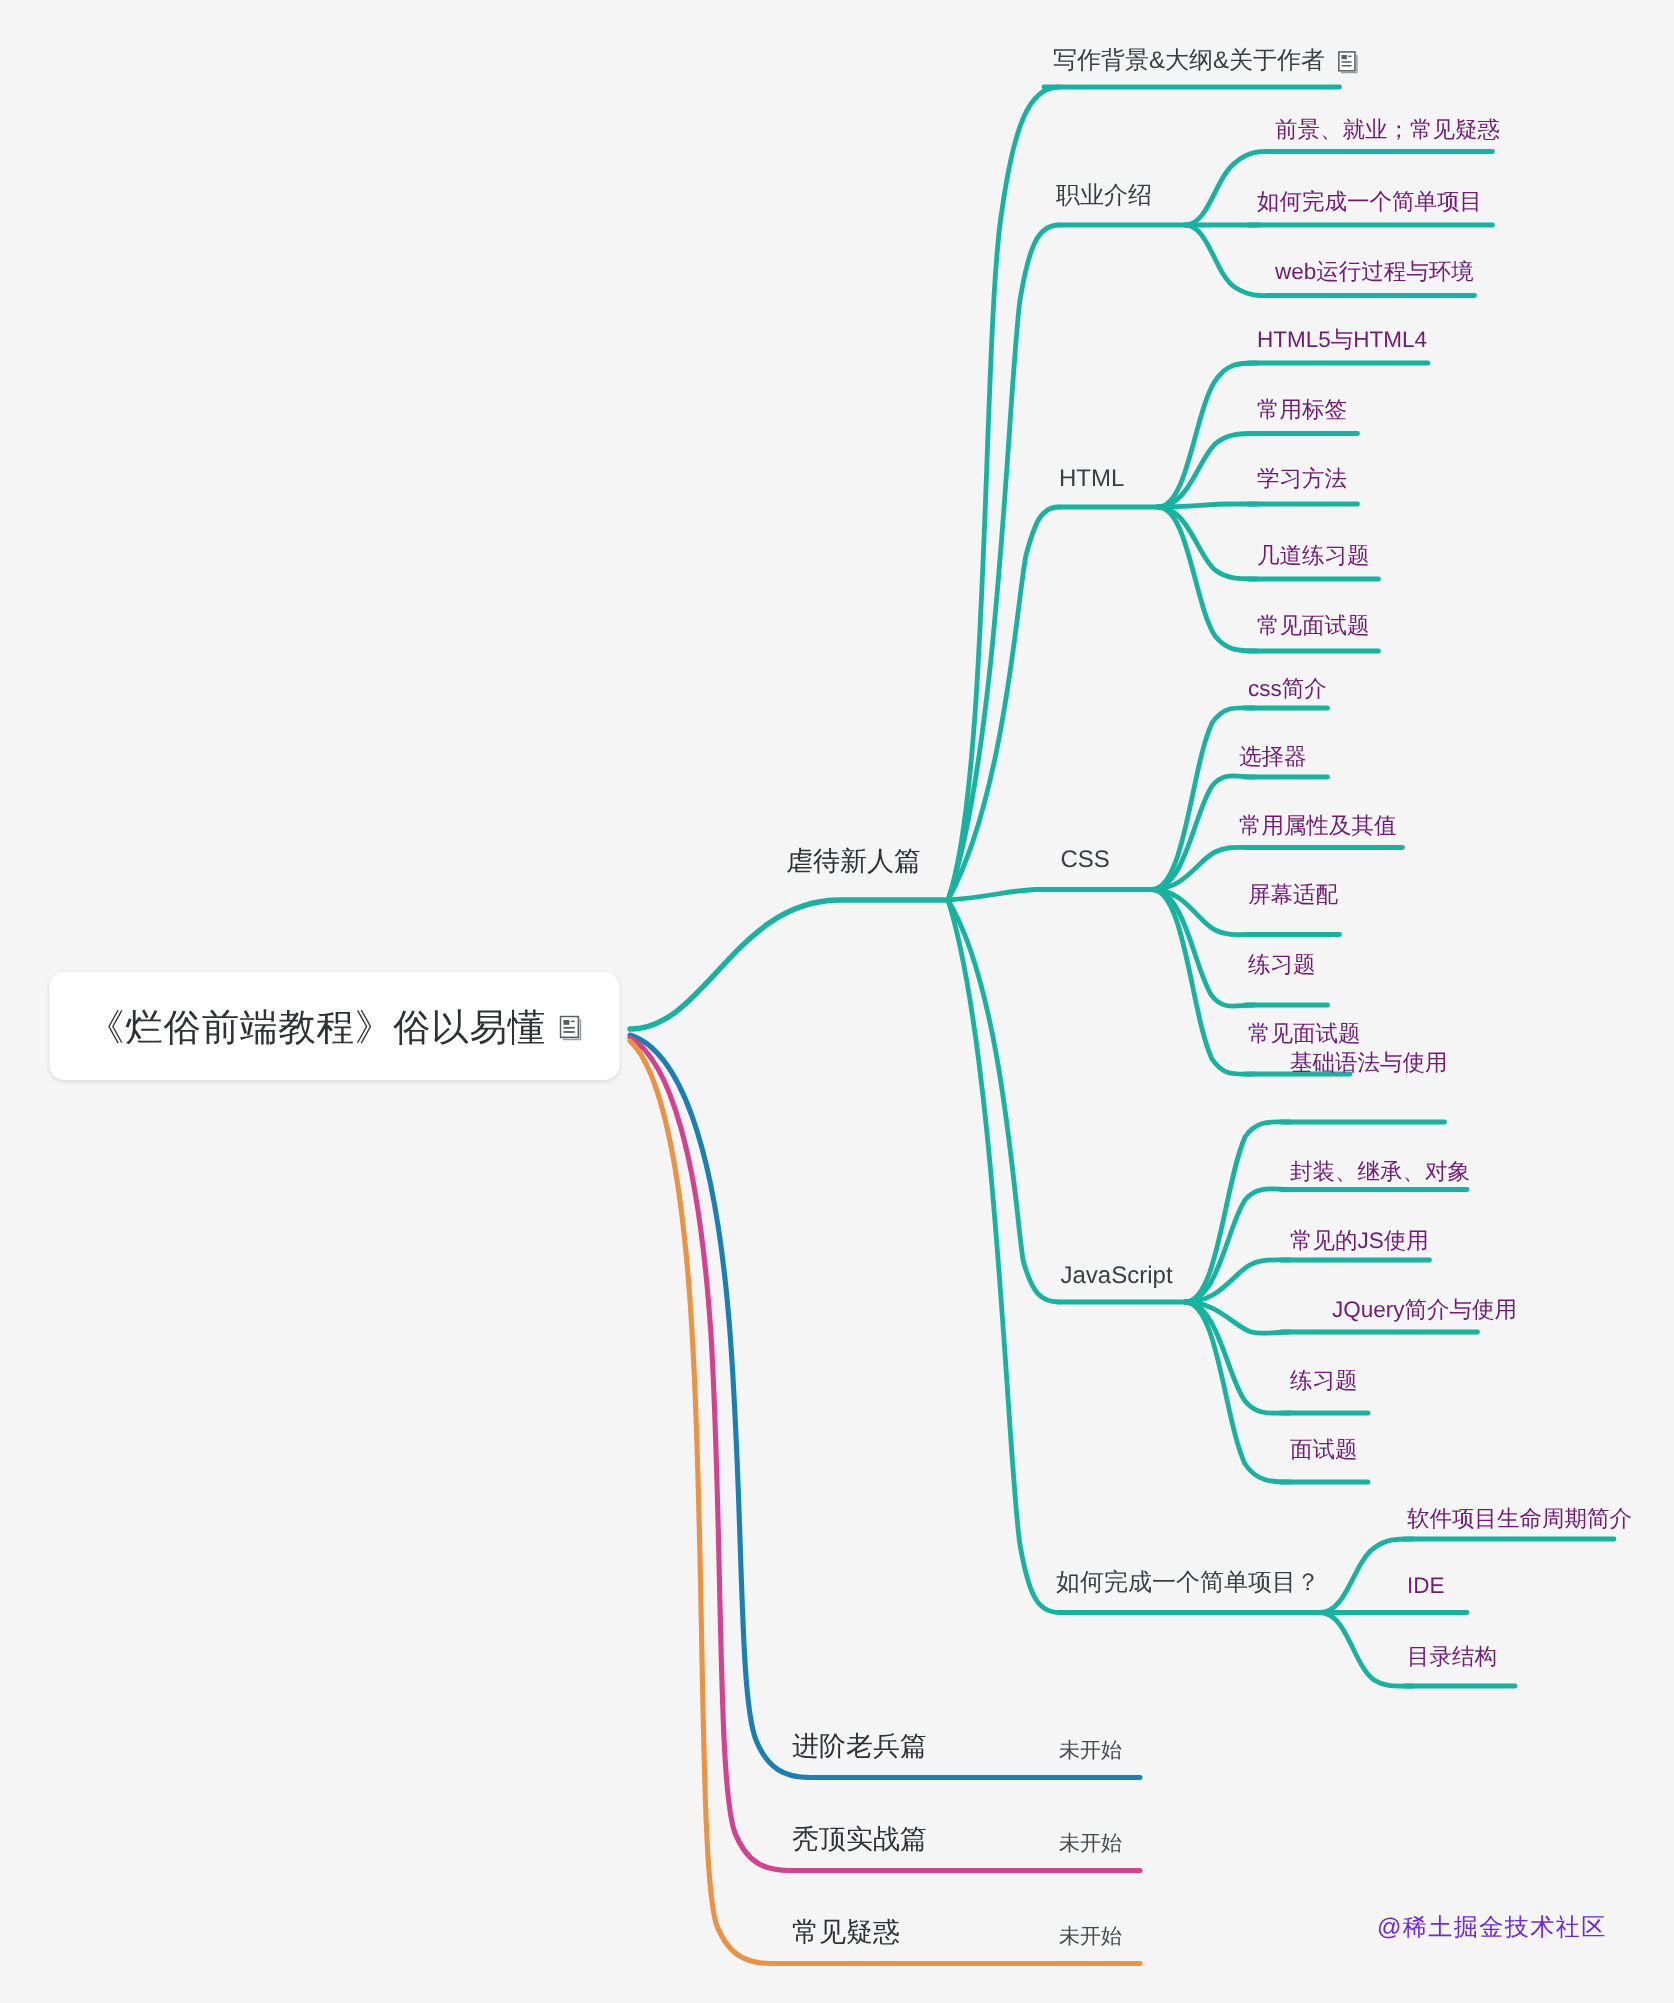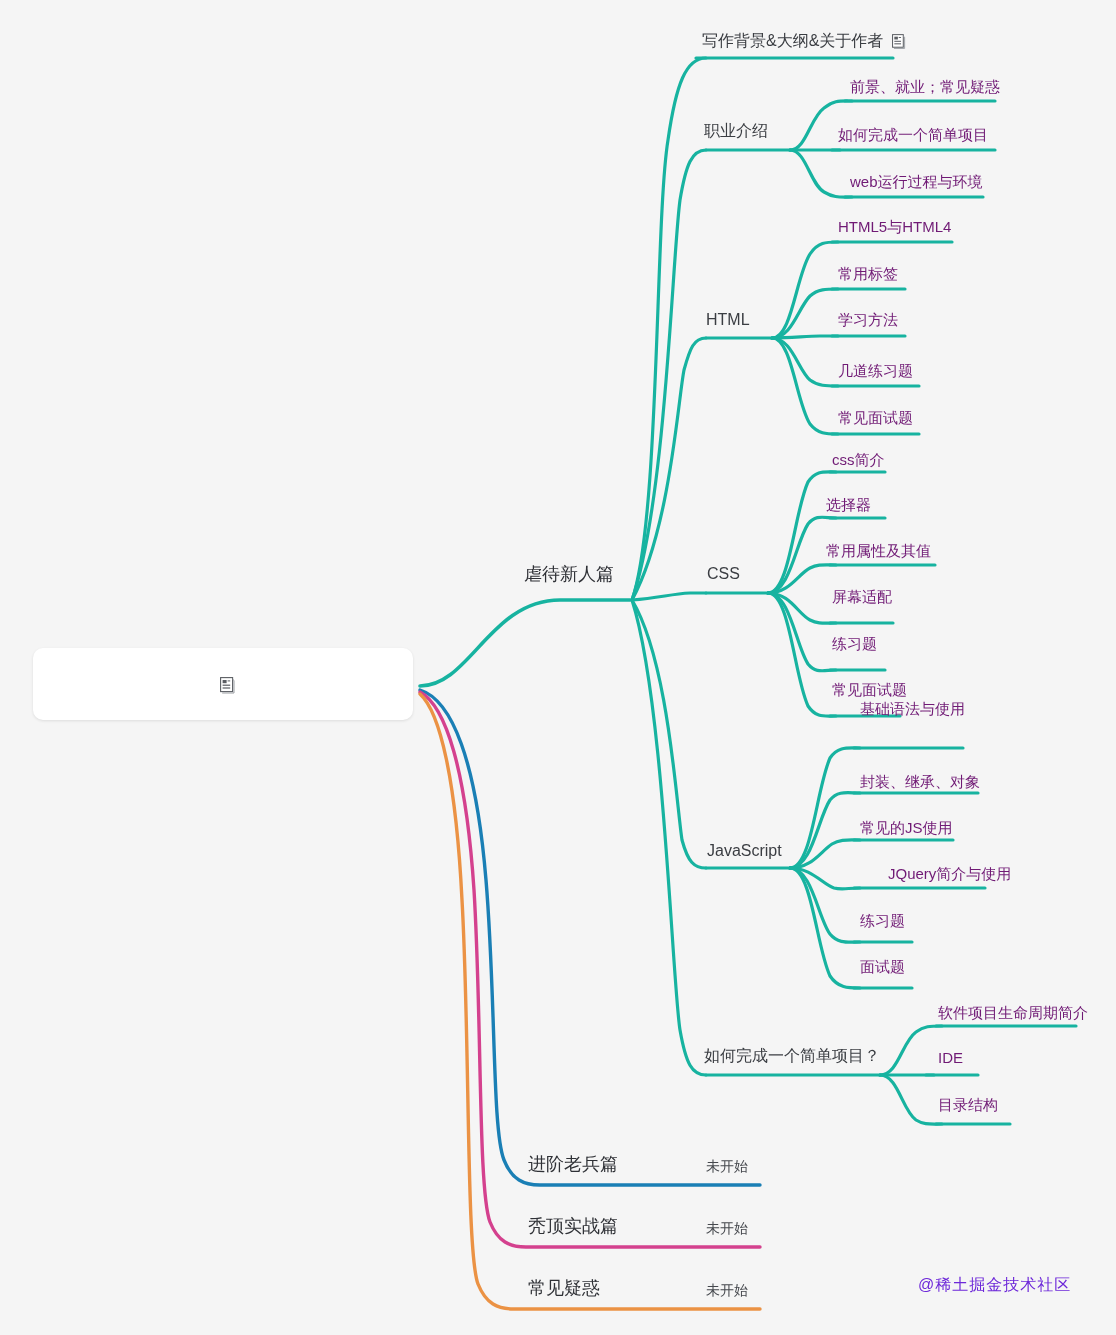--- a/index.html
+++ b/index.html
@@ -169,20 +169,21 @@
       <path d="M420,690 C452,700 476,760 486,880 C496,1000 492,1130 504,1160 C512,1180 524,1185 540,1185 L760,1185" stroke="#1a7fb5" stroke-width="3.4"></path>
 
       <path d="M420,692 C446,706 466,770 474,890 C482,1020 478,1190 490,1222 C498,1242 510,1247 526,1247 L760,1247" stroke="#d4418e" stroke-width="3.4"></path>
 
       <path d="M420,694 C440,712 456,780 462,900 C470,1040 466,1252 478,1284 C486,1304 498,1309 514,1309 L760,1309" stroke="#eb9244" stroke-width="3.4"></path>
 
     </g>
   </svg>
 
   <div class="root-node">
+    <span class="root-text">《烂俗前端教程》俗以易懂</span>
     <span class="note-icon">
       <svg viewBox="0 0 15 17" width="15" height="17">
         <rect x="0.6" y="0.6" width="12" height="14" fill="#ffffff" stroke="#5a5d62" stroke-width="1.1"></rect>
         <rect x="2.6" y="3" width="4" height="3.2" fill="#5a5d62"></rect>
         <rect x="7.6" y="3.4" width="2.6" height="1" fill="#5a5d62"></rect>
         <rect x="2.6" y="7.6" width="7.6" height="1.2" fill="#5a5d62"></rect>
         <rect x="2.6" y="10.4" width="7.6" height="1.2" fill="#5a5d62"></rect>
         <path d="M12.6 2.2 L14 3.4 L14 16 L2.2 16" fill="none" stroke="#9a9da2" stroke-width="1"></path>
       </svg>
     </span>

